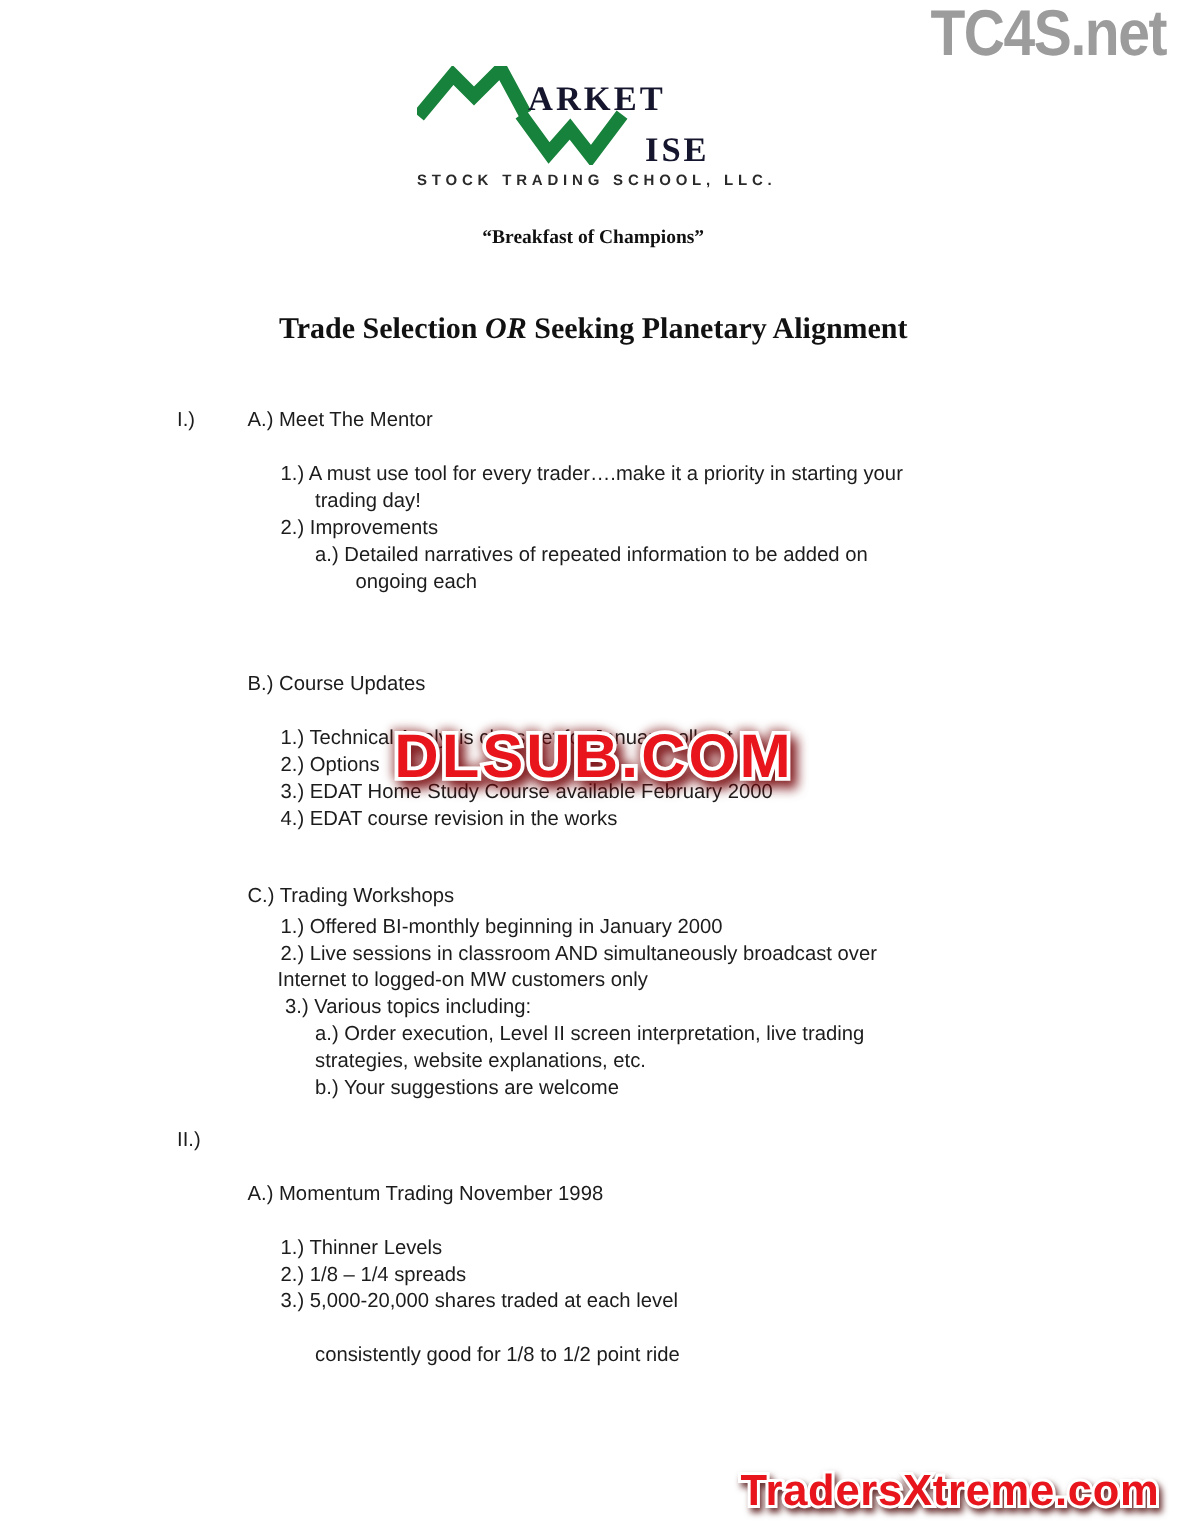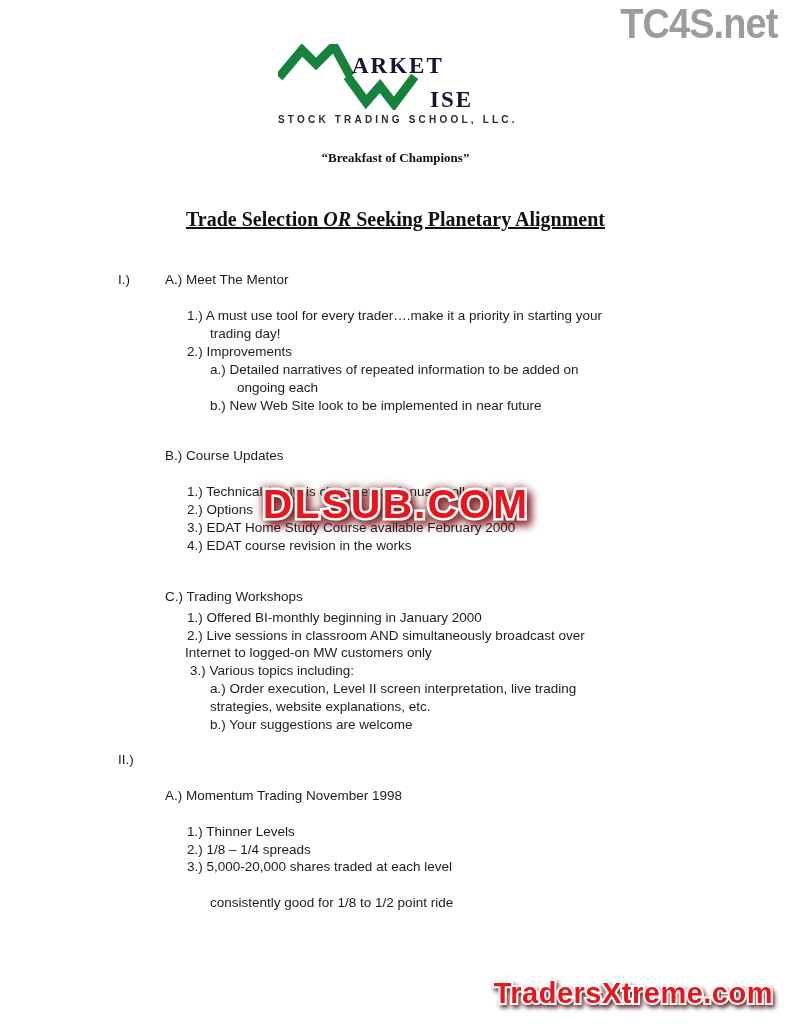--- a/index.html
+++ b/index.html
@@ -33,21 +33,21 @@
   .tagline{
     position:absolute;left:0;top:150px;width:100%;
     text-align:center;
     font-family:"Liberation Serif", serif;
     font-weight:bold;font-size:13px;color:#111;
   }
   .doc-title{
     position:absolute;left:0;top:208px;width:100%;
     text-align:center;
     font-family:"Liberation Serif", serif;
-    font-weight:bold;font-size:20px;color:#111;text-decoration:underline;
+    font-weight:bold;font-size:20px;color:#111;
   }
   .doc-title .or{font-style:italic;}
 
   
   .ln{
     position:absolute;
     font-size:13.5px;line-height:17px;
     white-space:nowrap;color:#1c1c1c;
   }
 
@@ -87,21 +87,20 @@
   <div class="tagline">“Breakfast of Champions”</div>
   <div class="doc-title"><span>Trade Selection </span><span class="or">OR</span><span> Seeking Planetary Alignment</span></div>
 
   <div class="ln" style="left:118px;top:271px">I.)</div>
   <div class="ln" style="left:165px;top:271px">A.)  Meet The Mentor</div>
   <div class="ln" style="left:187px;top:307px">1.) A must use tool for every trader….make it a priority in starting your</div>
   <div class="ln" style="left:210px;top:325px">trading day!</div>
   <div class="ln" style="left:187px;top:343px">2.) Improvements</div>
   <div class="ln" style="left:210px;top:361px">a.) Detailed narratives of repeated information to be added on</div>
   <div class="ln" style="left:237px;top:379px">ongoing each</div>
-  <div class="ln" style="left:210px;top:397px">b.) New Web Site look to be implemented in near future</div>
   <div class="ln" style="left:165px;top:447px">B.) Course Updates</div>
   <div class="ln" style="left:187px;top:483px">1.) Technical Analysis class set for January roll-out</div>
   <div class="ln" style="left:187px;top:501px">2.) Options</div>
   <div class="ln" style="left:187px;top:519px">3.) EDAT Home Study Course available February 2000</div>
   <div class="ln" style="left:187px;top:537px">4.) EDAT course revision  in the works</div>
   <div class="ln" style="left:165px;top:588px">C.) Trading Workshops</div>
   <div class="ln" style="left:187px;top:609px">1.) Offered BI-monthly beginning in January 2000</div>
   <div class="ln" style="left:187px;top:627px">2.) Live sessions in classroom AND simultaneously broadcast over</div>
   <div class="ln" style="left:185px;top:644px">Internet to logged-on MW customers only</div>
   <div class="ln" style="left:190px;top:662px">3.)  Various topics including:</div>

